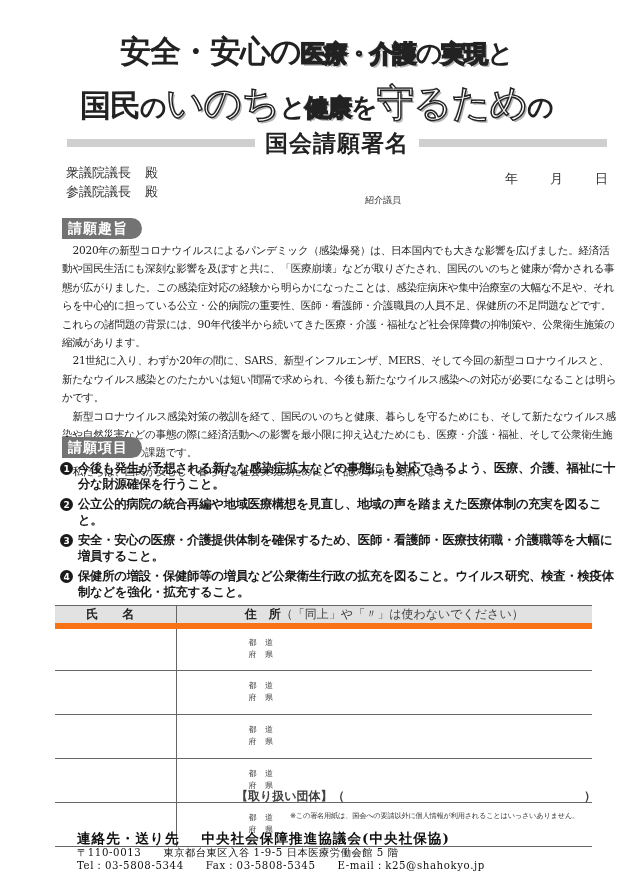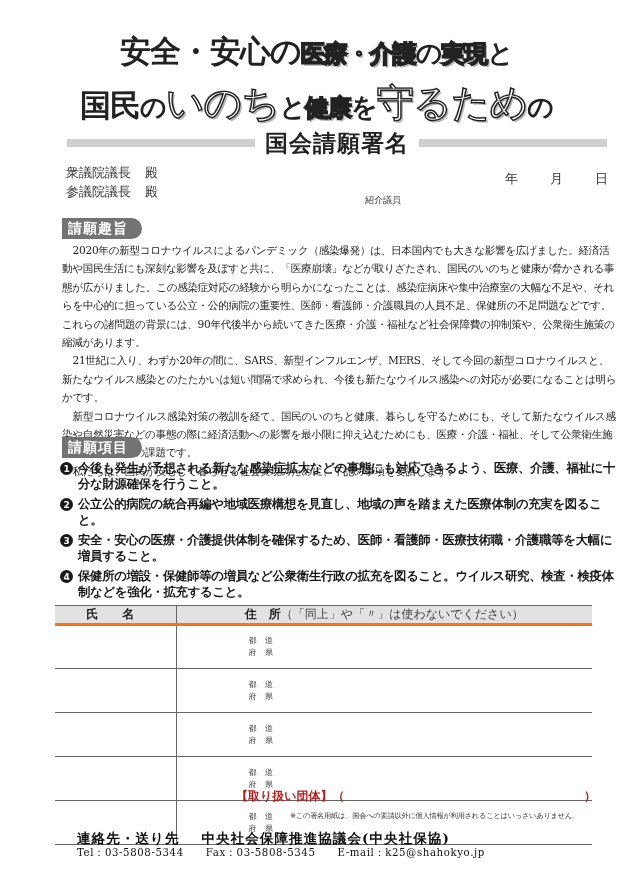--- a/index.html
+++ b/index.html
@@ -28,29 +28,29 @@
 
   .purpose { position: absolute; left: 62px; top: 241px; width: 556px; font-family: "DejaVu Serif", serif; font-size: 10.6px; line-height: 18.4px; color: #222; letter-spacing: -0.3px; }
   .purpose p { text-indent: 1em; }
 
   .requests { position: absolute; left: 60px; top: 460px; width: 560px; font-size: 12.4px; line-height: 16px; color: #1a1a1a; font-weight: bold; letter-spacing: -0.3px; }
   .req { display: flex; margin-bottom: 4px; }
   .req .num { flex: 0 0 18px; display: inline-flex; width: 13px; height: 13px; border-radius: 50%; background: #1a1a1a; color: #fff; font-size: 9px; align-items: center; justify-content: center; margin-top: 2px; margin-right: 5px; max-width: 13px; }
   .req .txt { flex: 1; }
 
   .sig-table { position: absolute; left: 55px; top: 605px; width: 537px; border-collapse: collapse; }
-  .sig-table th { background: #e2e2e2; height: 19px; font-size: 12px; font-weight: bold; border-top: 1px solid #666; border-bottom: 3px solid #f97316; color: #222; }
+  .sig-table th { background: #e2e2e2; height: 19px; font-size: 12px; font-weight: bold; border-top: 1px solid #666; border-bottom: 6px solid #f97316; color: #222; }
   .sig-table th.name-col { width: 121px; border-right: 1px solid #666; letter-spacing: 10px; }
   .sig-table th .note { font-size: 12px; font-weight: normal; color: #444; letter-spacing: 0; }
   .sig-table td { height: 44px; border-bottom: 1px solid #666; vertical-align: middle; }
   .sig-table td.name-cell { border-right: 1px solid #666; }
   .sig-table td.addr-cell { padding-left: 72px; }
   .pref { font-size: 8px; line-height: 12px; color: #444; letter-spacing: 3px; }
 
-  .handling { position: absolute; left: 236px; top: 788px; width: 360px; font-size: 12px; font-weight: bold; display: flex; justify-content: space-between; color: #b91c1c; }
+  .handling { position: absolute; left: 236px; top: 788px; width: 360px; font-size: 12px; font-weight: bold; display: flex; justify-content: space-between; color: #404040; }
   .privacy { position: absolute; left: 290px; top: 811px; font-size: 7.2px; color: #333; letter-spacing: -0.2px; text-align: right; }
 
   .footer { position: absolute; left: 77px; top: 831px; width: 540px; color: #111; }
   .footer .f1 { font-family: "DejaVu Serif", serif; font-weight: bold; font-size: 13.6px; line-height: 15px; letter-spacing: 1px; white-space: nowrap; }
   .footer .f2, .footer .f3 { font-family: "DejaVu Serif", serif; font-size: 10.2px; line-height: 13px; white-space: nowrap; letter-spacing: 0.6px; }
   .footer .gap { display: inline-block; width: 22px; }
 </style>
 </head>
 <body>
 
@@ -170,16 +170,19 @@
 <div class="handling">
   <span>【取り扱い団体】（</span>
   <span>）</span>
 </div>
 <div class="privacy">※この署名用紙は、国会への要請以外に個人情報が利用されることはいっさいありません。</div>
 
 <div class="footer">
   <div class="f1">
     <span>連絡先・送り先</span><span class="gap"></span><span>中央社会保障推進協議会(中央社保協)</span>
   </div>
+  <div class="f2">
+    <span>〒110-0013</span><span class="gap"></span><span>東京都台東区入谷 1-9-5 日本医療労働会館 5 階</span>
+  </div>
   <div class="f3">
     <span>Tel：03-5808-5344</span><span class="gap"></span><span>Fax：03-5808-5345</span><span class="gap"></span><span>E-mail：k25@shahokyo.jp</span>
   </div>
 </div>
 
 </body></html>

